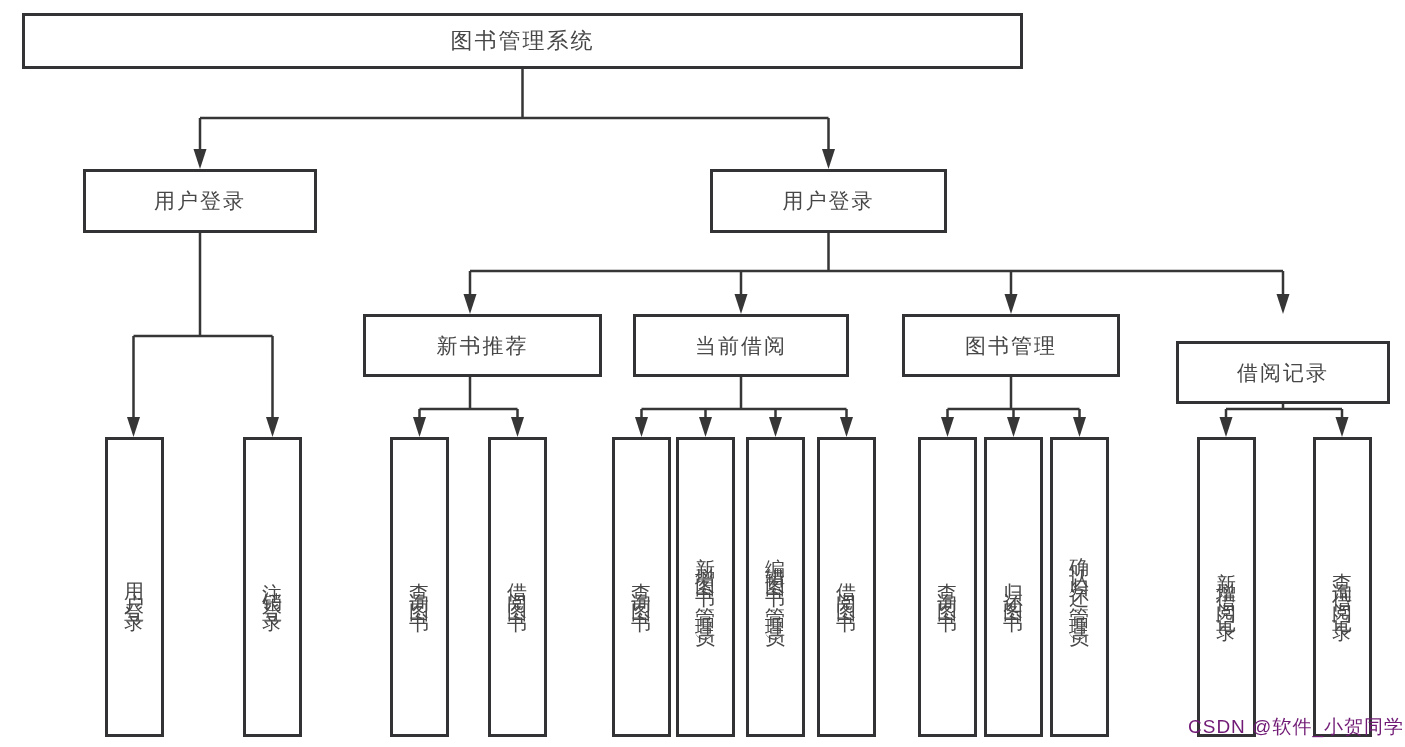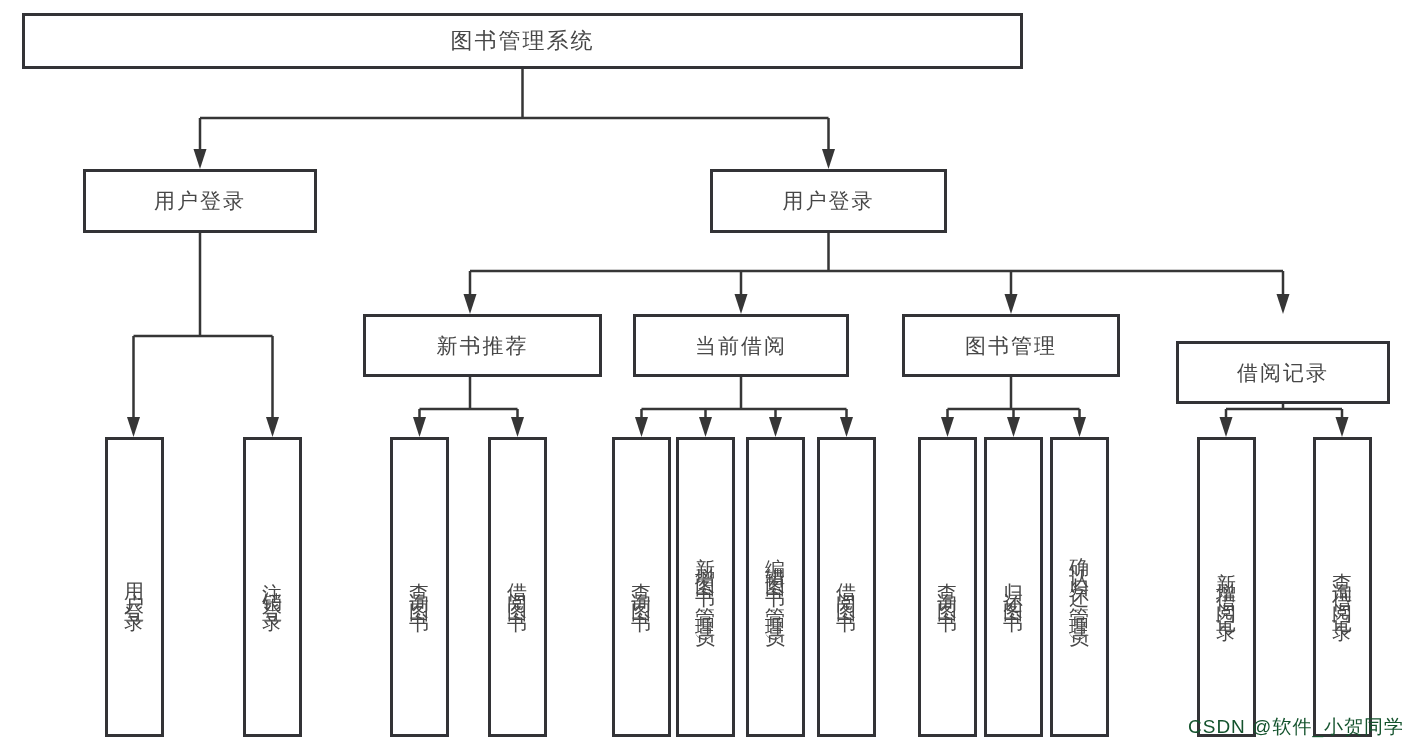--- a/index.html
+++ b/index.html
@@ -51,21 +51,21 @@
     letter-spacing: 10px;
     line-height: 1;
     color: #474747;
     white-space: nowrap;
   }
   .watermark {
     position: absolute;
     left: 1188px;
     top: 714px;
     font-size: 19px;
-    color: #14532d;
+    color: #701a75;
     letter-spacing: 1px;
     z-index: 3;
     white-space: nowrap;
   }
 </style>
 </head>
 <body>
 
 <div id="stage">
 

